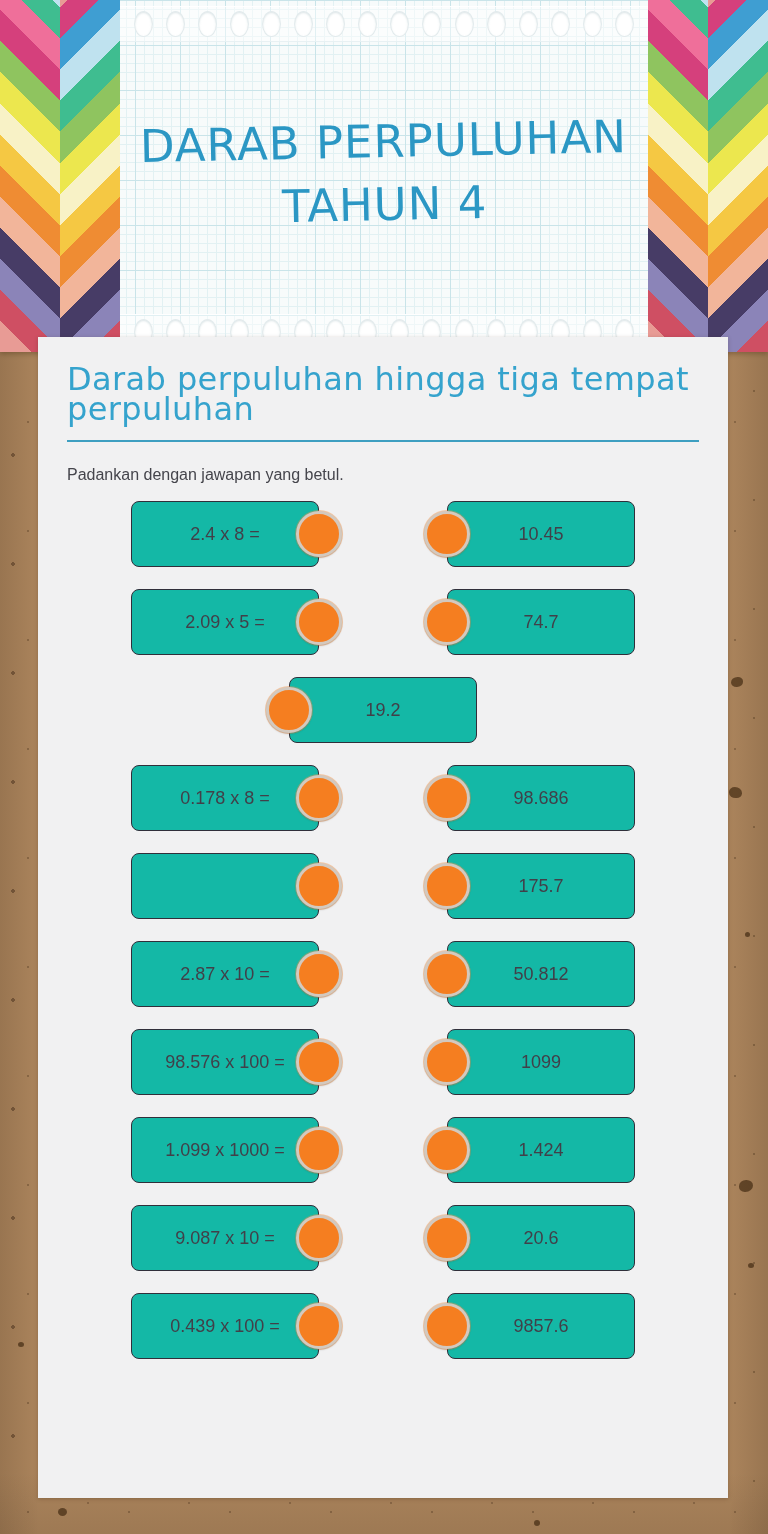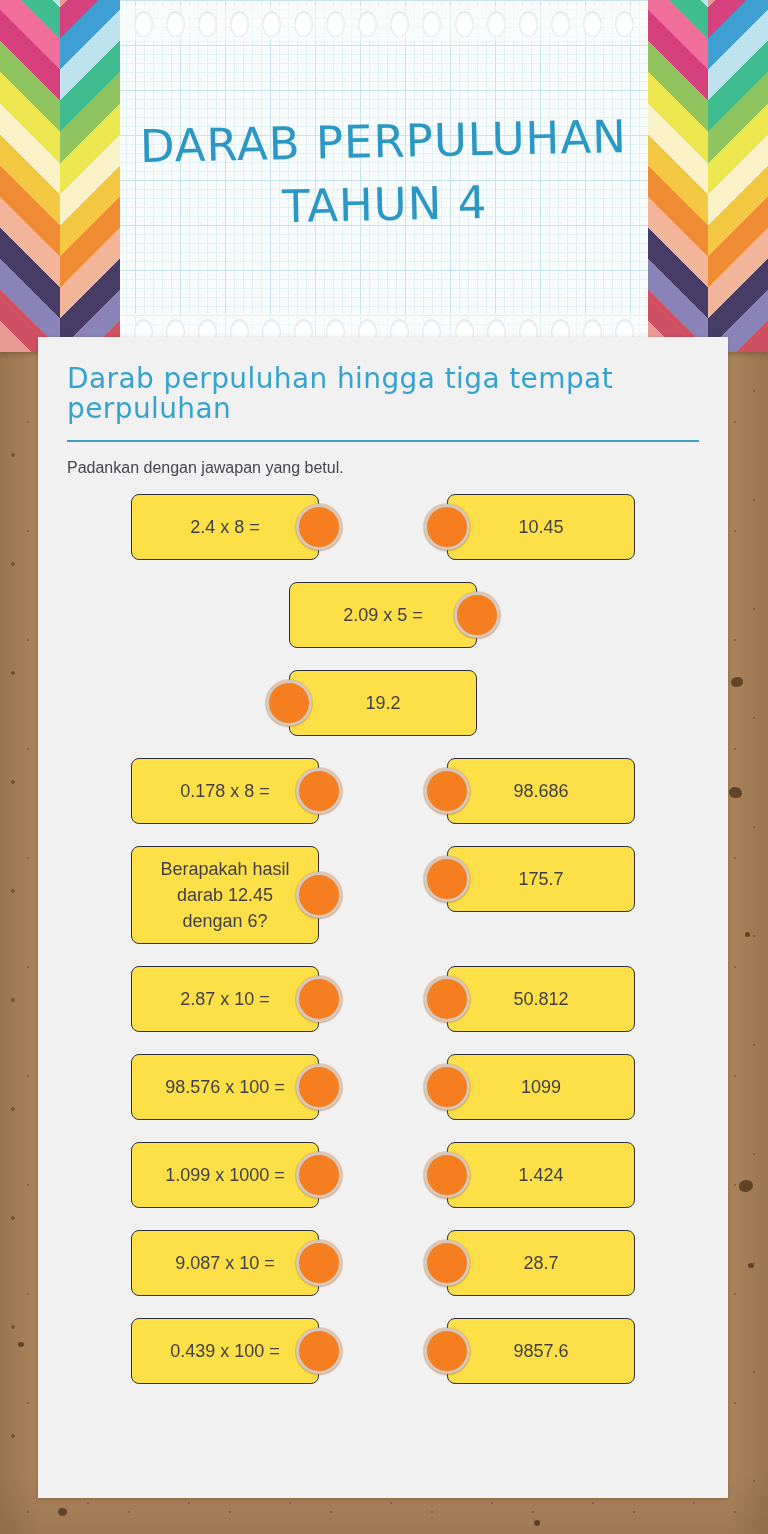--- a/index.html
+++ b/index.html
@@ -77,30 +77,30 @@
 
   
   .panel{
     position:absolute;left:38px;top:337px;width:690px;height:1161px;
     background:#f1f1f2;box-shadow:0 1px 4px rgba(50,30,10,.25);
     box-sizing:border-box;
   }
   .section-title{
     margin:27px 29px 16px;color:#35a3cd;
     font-family:"DejaVu Sans",cursive;
-    font-size:28px;font-weight:500;letter-spacing:.4px;line-height:30px;
+    font-size:32px;font-weight:500;letter-spacing:.4px;line-height:30px;
   }
   .rule{margin:11px 29px 0;border-bottom:2px solid #3e9fc1;}
-  .instruction{margin:15px 29px 0;font-size:16px;color:#45454c;line-height:22px;}
+  .instruction{margin:22px 29px 0;font-size:16px;color:#45454c;line-height:22px;}
 
   .rows{margin-top:15px;}
   .match-row{display:flex;justify-content:center;align-items:flex-start;gap:128px;margin-bottom:22px;}
   .card{
     position:relative;width:188px;min-height:66px;box-sizing:border-box;
-    background:#fde047;border:1px solid #302f3a;border-radius:8px;
+    background:#14b8a6;border:1px solid #302f3a;border-radius:8px;
     display:flex;align-items:center;justify-content:center;
     padding:9px 14px;text-align:center;
     font-size:18px;line-height:26px;color:#414049;
   }
   .dot{
     position:absolute;top:50%;width:40px;height:40px;border-radius:50%;
     background:#f57e20;border:3px solid #d3c9bf;box-sizing:content-box;
     transform:translateY(-50%);
     box-shadow:0 1px 2px rgba(0,0,0,.18), 0 0 0 1px rgba(243,150,75,.45);
     cursor:pointer;
@@ -188,40 +188,43 @@
           <div class="card acard">
             <div class="dot"></div>
             <span>10.45</span>
           </div>
         </div>
         <div class="match-row">
           <div class="card qcard">
             <span>2.09 x 5 =</span>
             <div class="dot"></div>
           </div>
+          <div class="card acard">
+            <div class="dot"></div>
+            <span>74.7</span>
+          </div>
         </div>
         <div class="match-row">
           <div class="card acard">
             <div class="dot"></div>
             <span>19.2</span>
           </div>
         </div>
         <div class="match-row">
           <div class="card qcard">
             <span>0.178 x 8 =</span>
             <div class="dot"></div>
           </div>
           <div class="card acard">
             <div class="dot"></div>
             <span>98.686</span>
           </div>
         </div>
         <div class="match-row">
           <div class="card qcard">
-            <span>Berapakah hasil darab 12.45 dengan 6?</span>
             <div class="dot"></div>
           </div>
           <div class="card acard">
             <div class="dot"></div>
             <span>175.7</span>
           </div>
         </div>
         <div class="match-row">
           <div class="card qcard">
             <span>2.87 x 10 =</span>
@@ -252,21 +255,21 @@
             <span>1.424</span>
           </div>
         </div>
         <div class="match-row">
           <div class="card qcard">
             <span>9.087 x 10 =</span>
             <div class="dot"></div>
           </div>
           <div class="card acard">
             <div class="dot"></div>
-            <span>28.7</span>
+            <span>20.6</span>
           </div>
         </div>
         <div class="match-row">
           <div class="card qcard">
             <span>0.439 x 100 =</span>
             <div class="dot"></div>
           </div>
           <div class="card acard">
             <div class="dot"></div>
             <span>9857.6</span>

